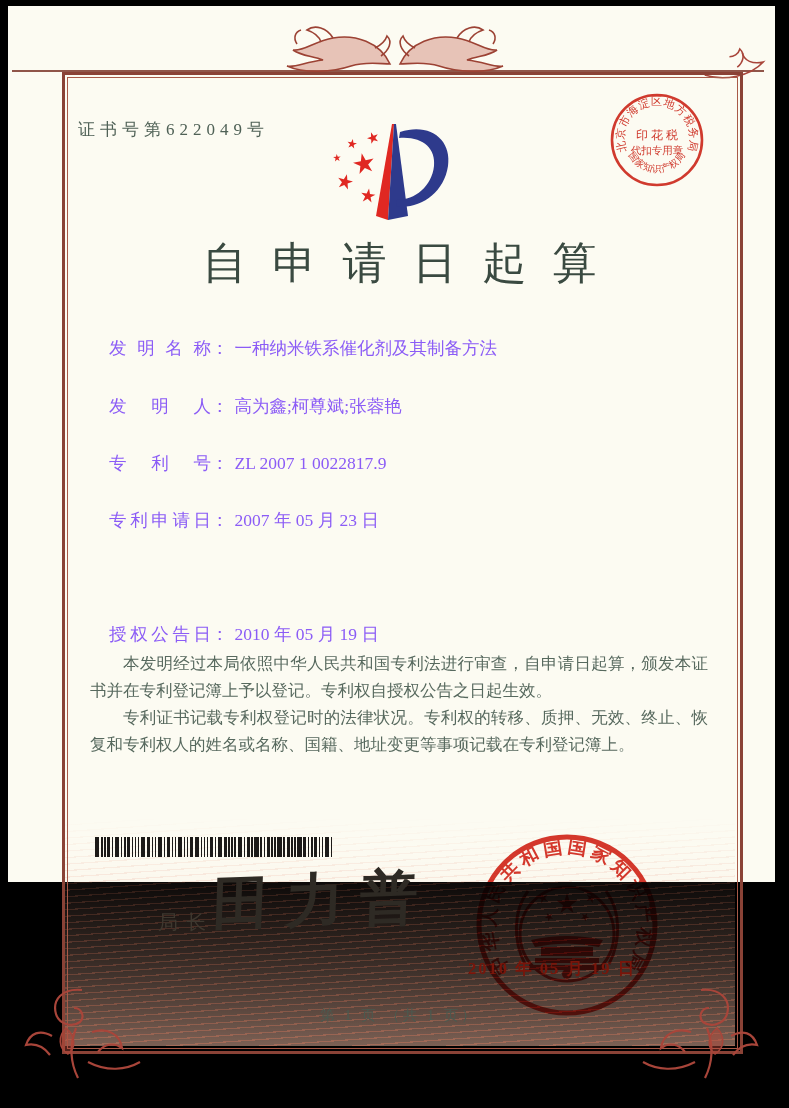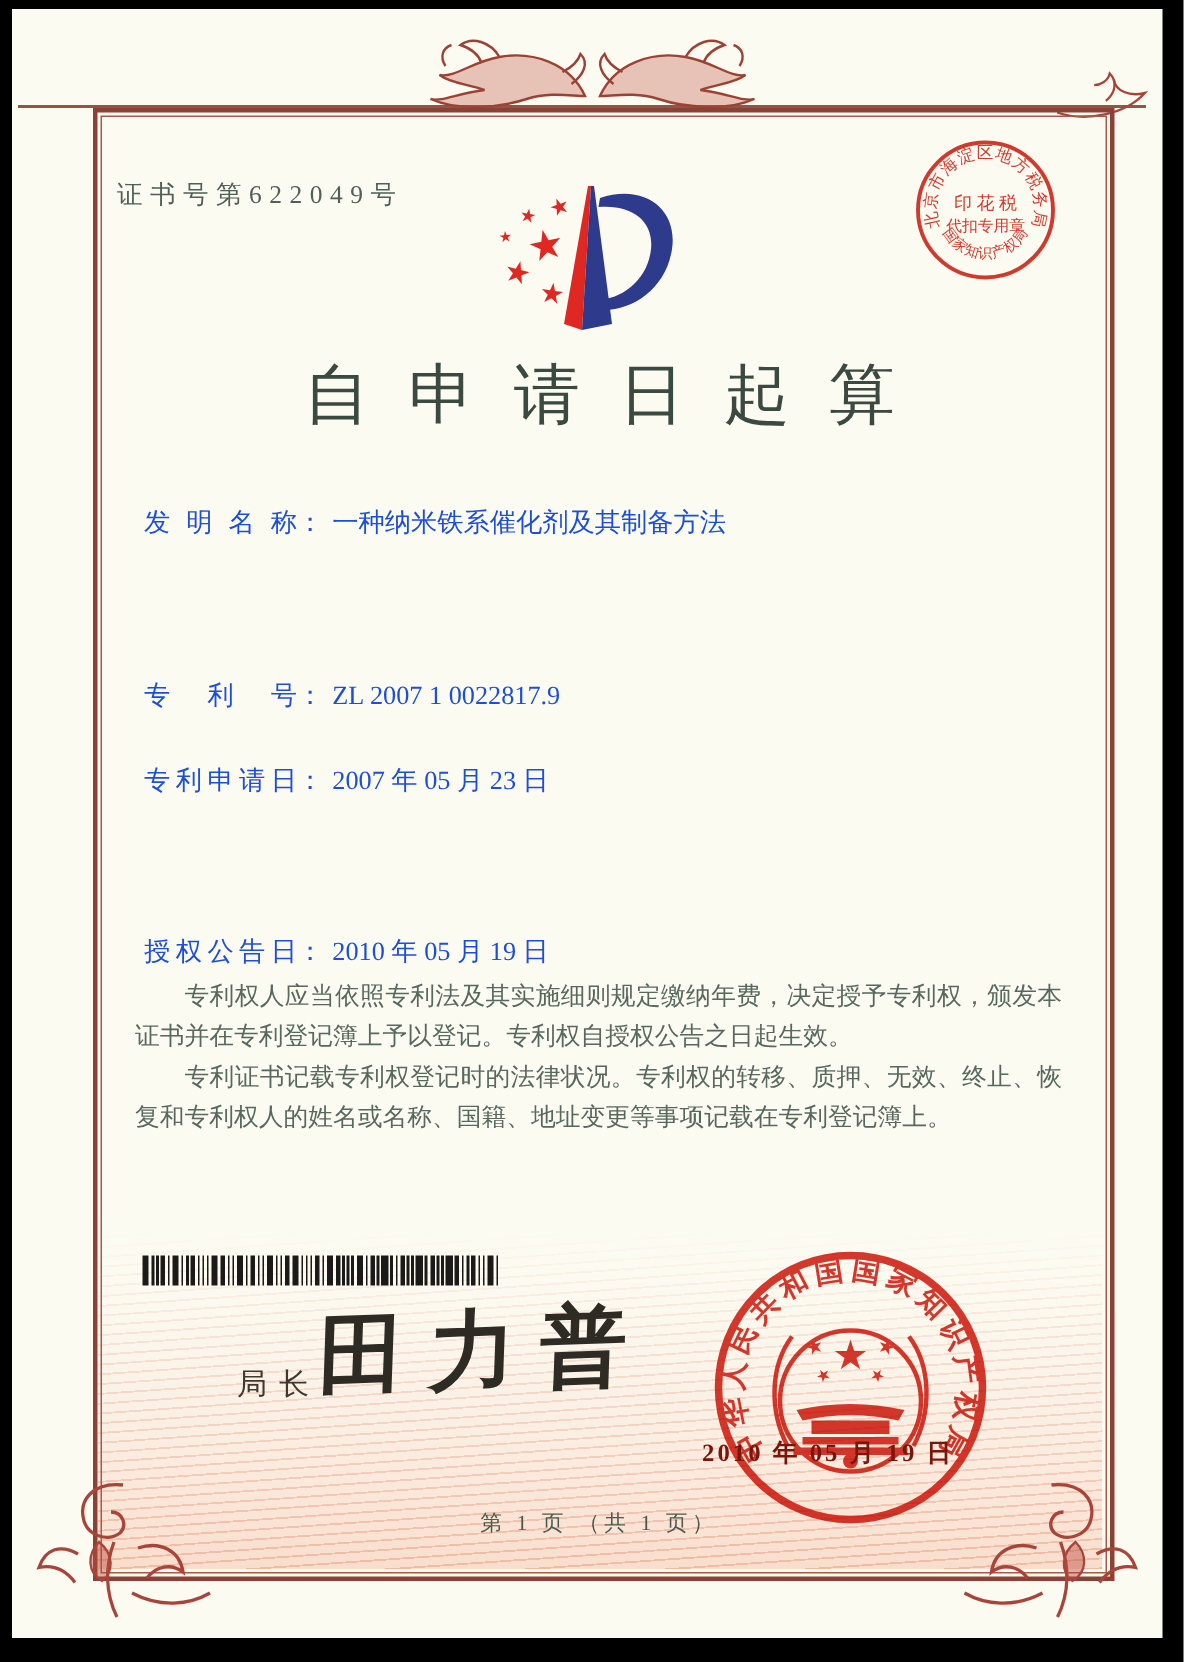--- a/index.html
+++ b/index.html
@@ -1,39 +1,39 @@
 <!DOCTYPE html>
 <html><head>
 <meta charset="utf-8">
 <style>
   html,body{margin:0;padding:0;}
   body{width:789px;height:1108px;background:#000;position:relative;overflow:hidden;
        font-family:"Liberation Serif","DejaVu Serif",serif;}
-  .paper{position:absolute;left:8px;top:6px;width:767px;height:1086px;background:#fcfbf2;}
+  .paper{position:absolute;left:8px;top:6px;width:767px;height:876px;background:#fcfbf2;}
 
   
   .top-rule{position:absolute;left:4px;top:64px;width:752px;height:2px;background:#7d372c;opacity:.85;}
   .frame{position:absolute;left:54px;top:66px;width:675px;height:976px;border:3px solid #8a4236;z-index:2;pointer-events:none;}
   .frame-inner{position:absolute;inset:2px;border:1px solid #a85a48;}
 
   
   .waves{position:absolute;left:57px;top:812px;width:670px;height:228px;z-index:1;
     background:
       repeating-linear-gradient(176deg, rgba(228,126,96,0.38) 0 1.2px, rgba(255,255,255,0) 1.2px 6.5px),
       linear-gradient(to bottom, rgba(248,210,190,0) 0%, rgba(246,192,168,0.5) 100%);
     -webkit-mask-image:linear-gradient(to bottom, transparent 0%, rgba(0,0,0,.55) 40%, #000 100%);
     mask-image:linear-gradient(to bottom, transparent 0%, rgba(0,0,0,.55) 40%, #000 100%);}
 
   .cert-no{position:absolute;left:70px;top:112px;font-size:17px;letter-spacing:5px;color:#4f6156;z-index:3;}
 
   .logo{position:absolute;left:322px;top:110px;z-index:3;}
 
   .title{position:absolute;left:54px;top:228px;width:675px;text-align:center;font-size:44px;
          letter-spacing:26px;text-indent:26px;color:#3a4a41;font-weight:500;z-index:3;}
-  .frow{position:absolute;left:88px;font-size:17.5px;color:#1d4ed8;white-space:nowrap;z-index:3;}
+  .frow{position:absolute;left:101px;font-size:17.5px;color:#8b5cf6;white-space:nowrap;z-index:3;}
   .flabel{display:inline-block;width:102px;text-align:justify;text-align-last:justify;text-justify:inter-character;vertical-align:top;}
   .fvalue{margin-left:6px;}
 
   .paras{position:absolute;left:82px;top:644px;width:618px;z-index:3;}
   .paras p{margin:0;text-indent:2em;text-align:justify;font-size:16.5px;line-height:27px;color:#57695e;}
 
   .barcode{position:absolute;left:87px;top:831px;width:240px;height:20px;z-index:3;font-size:0;}
   .barcode .bar{display:inline-block;height:20px;background:#1c1a18;vertical-align:top;}
 
   .director{position:absolute;left:150px;top:903px;font-size:20px;letter-spacing:8px;color:#3e382f;z-index:3;}
@@ -117,32 +117,35 @@
     </text>
     <text x="649" y="133" text-anchor="middle" font-size="12" fill="#cf2a1e">印 花 税</text>
     <text x="649" y="148" text-anchor="middle" font-size="10.5" fill="#cf2a1e">代扣专用章</text>
   </svg>
 
   <div class="title">自申请日起算</div>
 
   <div class="frow" style="top:330px;">
     <span class="flabel">发明名称</span><span>：</span><span class="fvalue">一种纳米铁系催化剂及其制备方法</span>
   </div>
+  <div class="frow" style="top:388px;">
+    <span class="flabel">发明人</span><span>：</span><span class="fvalue">高为鑫;柯尊斌;张蓉艳</span>
+  </div>
   <div class="frow" style="top:445px;">
     <span class="flabel">专利号</span><span>：</span><span class="fvalue">ZL 2007 1 0022817.9</span>
   </div>
   <div class="frow" style="top:502px;">
     <span class="flabel">专利申请日</span><span>：</span><span class="fvalue">2007 年 05 月 23 日</span>
   </div>
   <div class="frow" style="top:616px;">
     <span class="flabel">授权公告日</span><span>：</span><span class="fvalue">2010 年 05 月 19 日</span>
   </div>
 
   <div class="paras">
-    <p>专利权人应当依照专利法及其实施细则规定缴纳年费，决定授予专利权，颁发本证书并在专利登记簿上予以登记。专利权自授权公告之日起生效。</p>
+    <p>本发明经过本局依照中华人民共和国专利法进行审查，自申请日起算，颁发本证书并在专利登记簿上予以登记。专利权自授权公告之日起生效。</p>
     <p>专利证书记载专利权登记时的法律状况。专利权的转移、质押、无效、终止、恢复和专利权人的姓名或名称、国籍、地址变更等事项记载在专利登记簿上。</p>
   </div>
 
   <div class="barcode" id="barcode"><span class="bar" style="width: 4.44px; margin-right: 1.63px;"></span><span class="bar" style="width: 1.48px; margin-right: 1.63px;"></span><span class="bar" style="width: 1.48px; margin-right: 1.63px;"></span><span class="bar" style="width: 2.96px; margin-right: 1.63px;"></span><span class="bar" style="width: 1.48px; margin-right: 1.63px;"></span><span class="bar" style="width: 4.44px; margin-right: 1.63px;"></span><span class="bar" style="width: 1.48px; margin-right: 1.63px;"></span><span class="bar" style="width: 1.48px; margin-right: 1.63px;"></span><span class="bar" style="width: 2.96px; margin-right: 1.63px;"></span><span class="bar" style="width: 1.48px; margin-right: 1.63px;"></span><span class="bar" style="width: 1.48px; margin-right: 1.63px;"></span><span class="bar" style="width: 1.48px; margin-right: 1.63px;"></span><span class="bar" style="width: 4.44px; margin-right: 1.63px;"></span><span class="bar" style="width: 2.96px; margin-right: 1.63px;"></span><span class="bar" style="width: 1.48px; margin-right: 1.63px;"></span><span class="bar" style="width: 1.48px; margin-right: 1.63px;"></span><span class="bar" style="width: 4.44px; margin-right: 1.63px;"></span><span class="bar" style="width: 1.48px; margin-right: 1.63px;"></span><span class="bar" style="width: 2.96px; margin-right: 1.63px;"></span><span class="bar" style="width: 1.48px; margin-right: 1.63px;"></span><span class="bar" style="width: 1.48px; margin-right: 1.63px;"></span><span class="bar" style="width: 4.44px; margin-right: 1.63px;"></span><span class="bar" style="width: 1.48px; margin-right: 1.63px;"></span><span class="bar" style="width: 1.48px; margin-right: 1.63px;"></span><span class="bar" style="width: 2.96px; margin-right: 1.63px;"></span><span class="bar" style="width: 4.44px; margin-right: 1.63px;"></span><span class="bar" style="width: 1.48px; margin-right: 1.63px;"></span><span class="bar" style="width: 1.48px; margin-right: 1.63px;"></span><span class="bar" style="width: 1.48px; margin-right: 1.63px;"></span><span class="bar" style="width: 2.96px; margin-right: 1.63px;"></span><span class="bar" style="width: 1.48px; margin-right: 1.63px;"></span><span class="bar" style="width: 4.44px; margin-right: 1.63px;"></span><span class="bar" style="width: 2.96px; margin-right: 1.63px;"></span><span class="bar" style="width: 1.48px; margin-right: 1.63px;"></span><span class="bar" style="width: 1.48px; margin-right: 1.63px;"></span><span class="bar" style="width: 1.48px; margin-right: 1.63px;"></span><span class="bar" style="width: 4.44px; margin-right: 1.63px;"></span><span class="bar" style="width: 1.48px; margin-right: 1.63px;"></span><span class="bar" style="width: 2.96px; margin-right: 1.63px;"></span><span class="bar" style="width: 1.48px; margin-right: 1.63px;"></span><span class="bar" style="width: 4.44px; margin-right: 1.63px;"></span><span class="bar" style="width: 1.48px; margin-right: 1.63px;"></span><span class="bar" style="width: 1.48px; margin-right: 1.63px;"></span><span class="bar" style="width: 2.96px; margin-right: 1.63px;"></span><span class="bar" style="width: 1.48px; margin-right: 1.63px;"></span><span class="bar" style="width: 1.48px; margin-right: 1.63px;"></span><span class="bar" style="width: 4.44px; margin-right: 1.63px;"></span><span class="bar" style="width: 1.48px; margin-right: 1.63px;"></span><span class="bar" style="width: 2.96px; margin-right: 1.63px;"></span><span class="bar" style="width: 1.48px; margin-right: 1.63px;"></span><span class="bar" style="width: 1.48px; margin-right: 1.63px;"></span><span class="bar" style="width: 4.44px; margin-right: 1.63px;"></span><span class="bar" style="width: 2.96px; margin-right: 1.63px;"></span><span class="bar" style="width: 1.48px; margin-right: 1.63px;"></span><span class="bar" style="width: 1.48px; margin-right: 1.63px;"></span><span class="bar" style="width: 2.96px; margin-right: 1.63px;"></span><span class="bar" style="width: 1.48px; margin-right: 1.63px;"></span><span class="bar" style="width: 1.48px; margin-right: 1.63px;"></span><span class="bar" style="width: 4.44px; margin-right: 1.63px;"></span><span class="bar" style="width: 1.48px; margin-right: 1.63px;"></span></div>
 
   <div class="director">局长</div>
   <div class="signature">田力普</div>
 
   <svg class="stamp" style="left:465px;top:825px;" width="190" height="190" viewBox="465 825 190 190">
     <circle cx="559" cy="919" r="88" fill="none" stroke="#d4281c" stroke-width="5"></circle>

